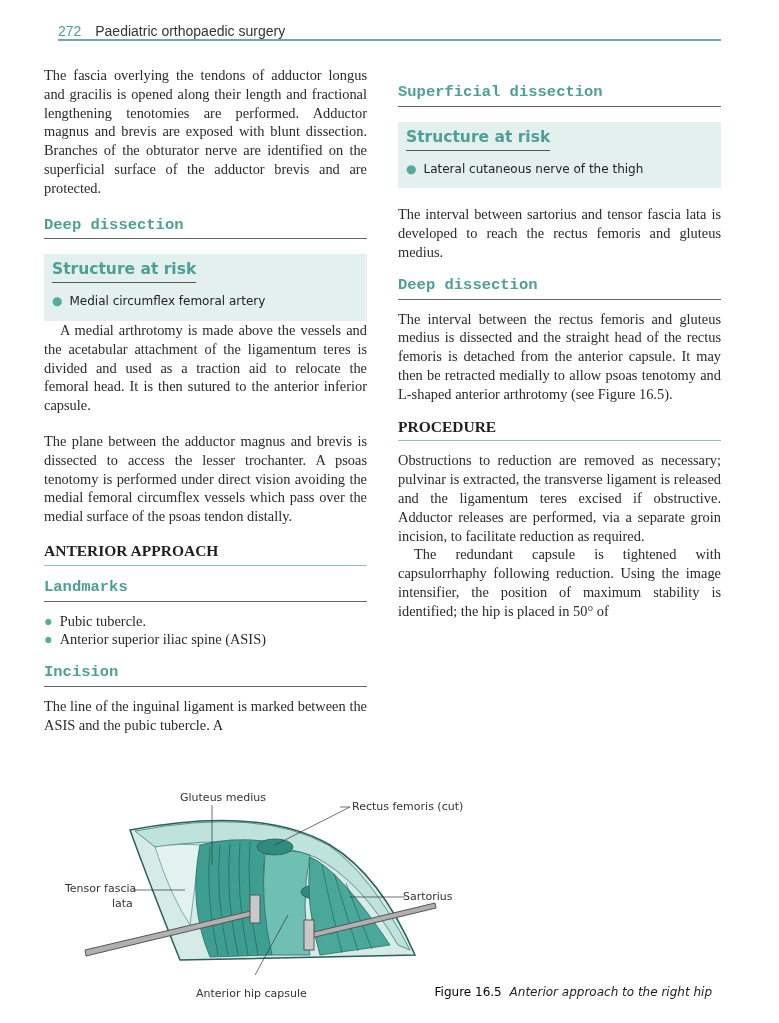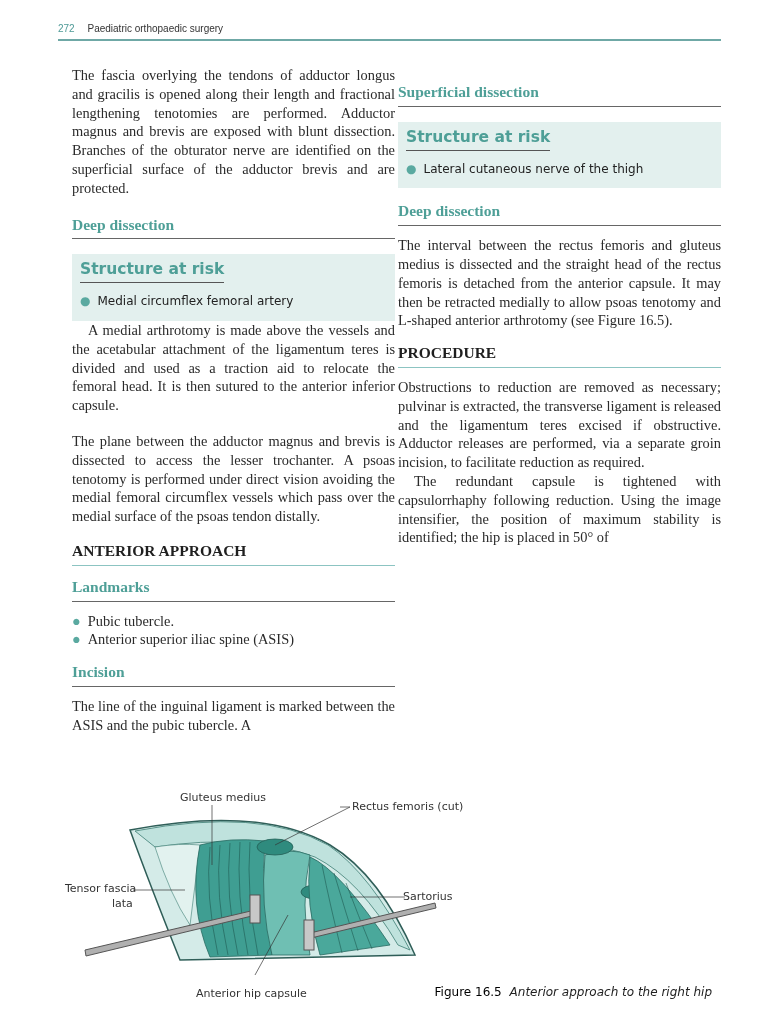--- a/index.html
+++ b/index.html
@@ -1,30 +1,30 @@
 <!DOCTYPE html>
 <html><head>
   <meta charset="utf-8">
   <style>
     html, body { margin: 0; padding: 0; background: #ffffff; }
     body { width: 779px; height: 1023px; position: relative; overflow: hidden; }
     .page { position: absolute; left: 0; top: 0; width: 779px; height: 1023px; }
 
     .running-head { position: absolute; left: 58px; top: 23px; width: 663px; height: 16px;
-      border-bottom: 2px solid #6fa8a6; font-family: "Liberation Sans", sans-serif; font-size: 10px; color: #333; }
+      border-bottom: 2px solid #6fa8a6; font-family: "Liberation Sans", sans-serif; font-size: 14px; color: #333; }
     .running-head .pnum { color: #4e9a97; margin-right: 10px; }
 
     .col { position: absolute; top: 66px; width: 323px; font-family: "Liberation Serif", serif; font-size: 14.4px; line-height: 18.8px; color: #2a2a2a; }
-    .col.left { left: 72px; }
+    .col.left { left: 44px; }
     .col.right { left: 398px; }
 
     .para { margin: 0; text-align: justify; }
     .para.indent { text-indent: 16px; }
 
-    .h-sub { font-family: Liberation Serif, serif; color: #4e9f97; font-size: 15.5px; padding-bottom: 4px;
+    .h-sub { font-family: Liberation Mono, monospace; color: #4e9f97; font-size: 15.5px; padding-bottom: 4px;
       border-bottom: 1.5px solid #666; margin: 0; }
     .h-main { font-family: Liberation Serif, serif; color: #1f1f1f; font-size: 15.5px; padding-bottom: 4px;
       border-bottom: 1.5px solid #8cc4c2; margin: 0; }
 
     .risk-box { background: #e3f0ee; padding: 6px 8px 10px 8px; }
     .risk-title { font-family: "DejaVu Sans", sans-serif; color: #4e9f97; font-size: 15.5px; display: inline-block;
       padding-bottom: 3px; border-bottom: 1.5px solid #555; margin: 0; }
     .risk-item { font-family: "DejaVu Sans", sans-serif; font-size: 12px; color: #222; margin-top: 9px; }
     .bullet { color: #5aa9a0; margin-right: 7px; }
 
@@ -80,20 +80,21 @@
 
     <h3 class="h-sub" style="margin-top:17px;">Superficial dissection</h3>
 
     <div class="risk-box" style="margin-top:15px;">
       <h4 class="risk-title">Structure at risk</h4>
       <div class="risk-item">
         <span class="bullet">●</span><span>Lateral cutaneous nerve of the thigh</span>
       </div>
     </div>
 
+    <p class="para" style="margin-top:17px;">The interval between sartorius and tensor fascia lata is developed to reach the rectus femoris and gluteus medius.</p>
 
     <h3 class="h-sub" style="margin-top:14px;">Deep dissection</h3>
 
     <p class="para" style="margin-top:10px;">The interval between the rectus femoris and gluteus medius is dissected and the straight head of the rectus femoris is detached from the anterior capsule. It may then be retracted medially to allow psoas tenotomy and L-shaped anterior arthrotomy (see Figure 16.5).</p>
 
     <h3 class="h-main" style="margin-top:14px;">PROCEDURE</h3>
 
     <p class="para" style="margin-top:10px;">Obstructions to reduction are removed as necessary; pulvinar is extracted, the transverse ligament is released and the ligamentum teres excised if obstructive. Adductor releases are performed, via a separate groin incision, to facilitate reduction as required.</p>
     <p class="para indent">The redundant capsule is tightened with capsulorrhaphy following reduction. Using the image intensifier, the position of maximum stability is identified; the hip is placed in 50° of</p>
   </div>

